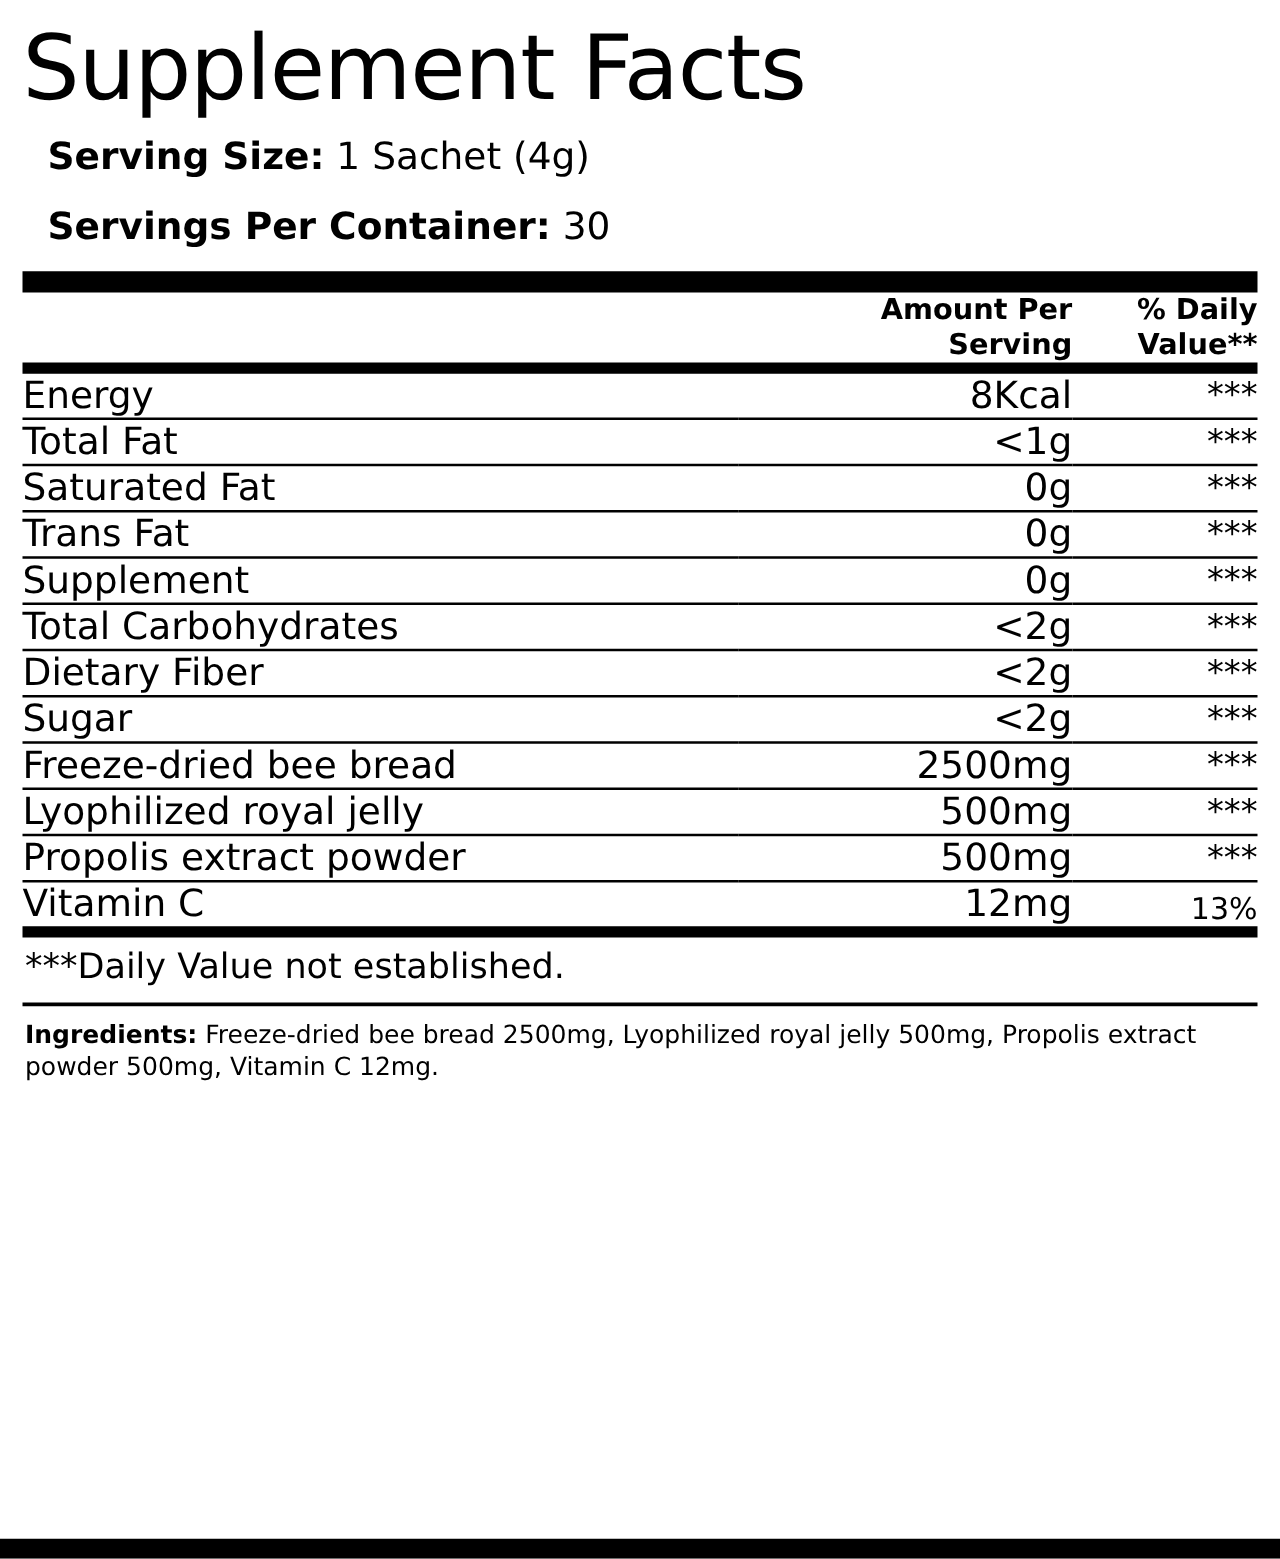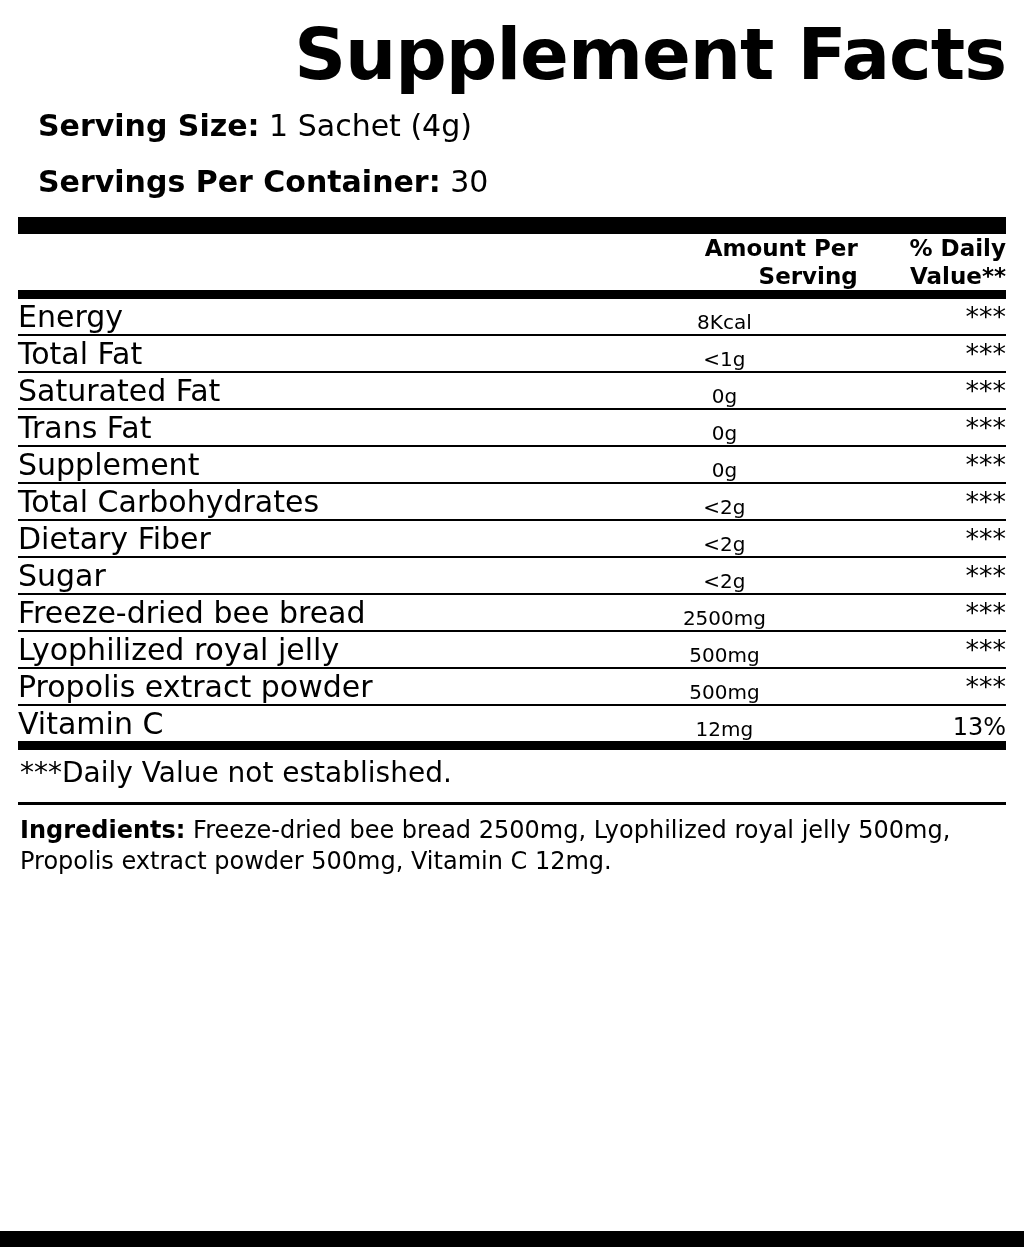--- a/index.html
+++ b/index.html
@@ -16,23 +16,23 @@
   }
   .panel {
     box-sizing: border-box;
     width: 1024px;
     height: 1247px;
     padding: 8px 18px 0 18px;
     position: relative;
   }
   .title {
     font-size: 72px;
-    font-weight: 700;
+    font-weight: 400;
     line-height: 1.0;
-    text-align: right;
+    text-align: left;
     letter-spacing: -1px;
     margin: 10px 0 6px 0;
     white-space: nowrap;
   }
   .serving-line {
     font-size: 30px;
     line-height: 1.32;
     margin: 16px;
     padding: 0 4px;
   }
@@ -77,22 +77,22 @@
   .hdr-amt { padding-right: 10px; }
   .hdr-dv  { padding-left: 8px; margin-top: 23px; }
 
   .row-name {
     font-size: 30px;
     text-align: left;
     padding: 5px 0 4px 4px;
     margin-top: 32px;
   }
   .row-amt {
-    font-size: 20px;
-    text-align: center;
+    font-size: 30px;
+    text-align: right;
     padding: 5px 10px 4px 0;
     margin-top: 11px;
   }
   .row-dv {
     font-size: 24px;
     text-align: right;
     padding: 5px 4px 4px 0;
   }
   .row-dv.stars {
     font-size: 27px;
@@ -107,21 +107,21 @@
   }
   .footnotes {
     font-size: 28px;
     line-height: 1.22;
     padding: 7px 2px 0 2px;
   }
   .footnote-2 {
     padding-top: 6px;
   }
   .ingredients {
-    font-size: 24px;
+    font-size: 20px;
     line-height: 1.28;
     padding: 10px 2px 0 2px;
   }
   .ingredients b { font-weight: 700; }
   .bottom-bar {
     position: absolute;
     left: 0;
     right: 0;
     bottom: 0;
     height: 16px;

